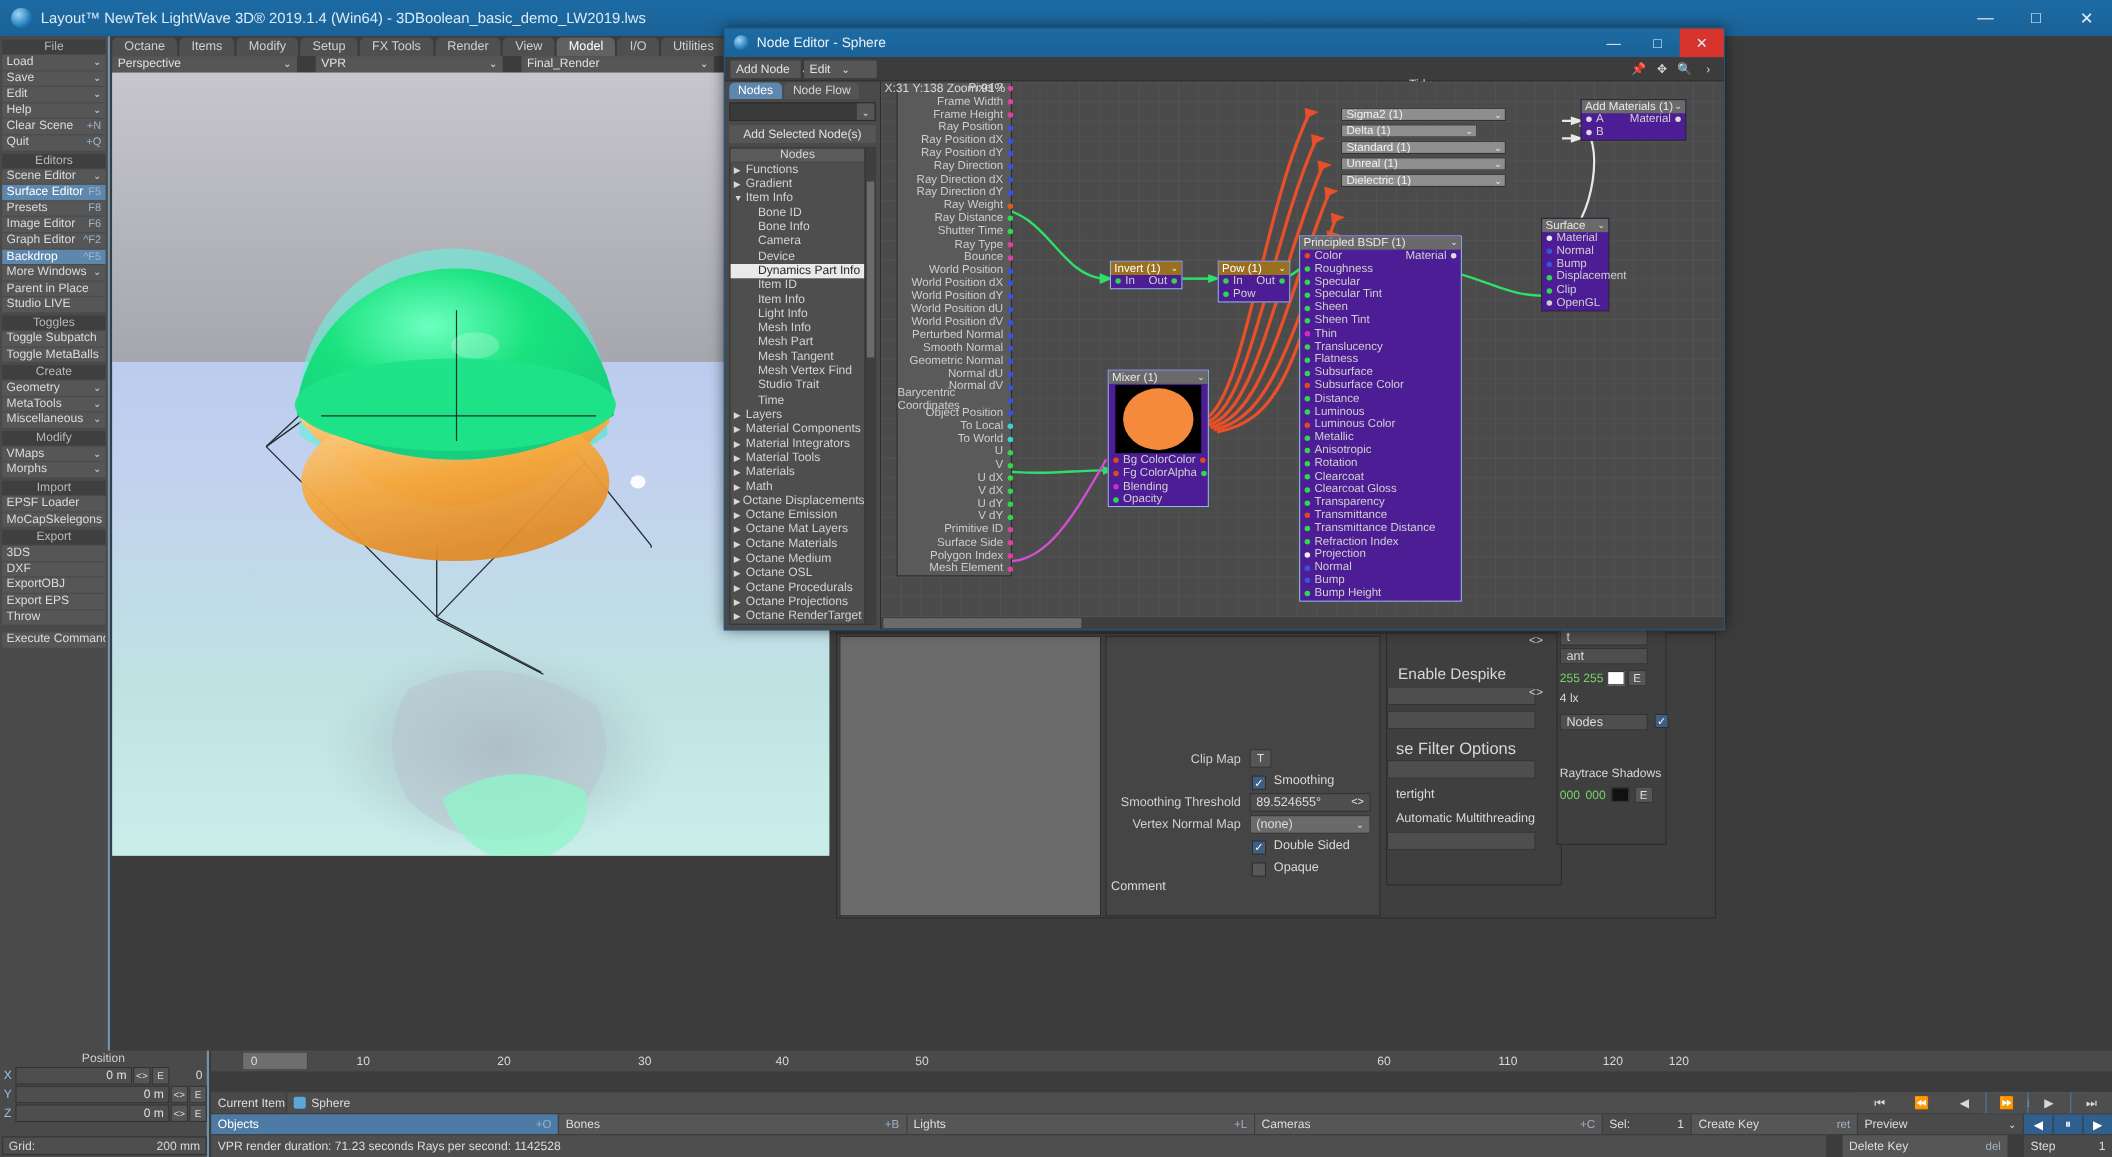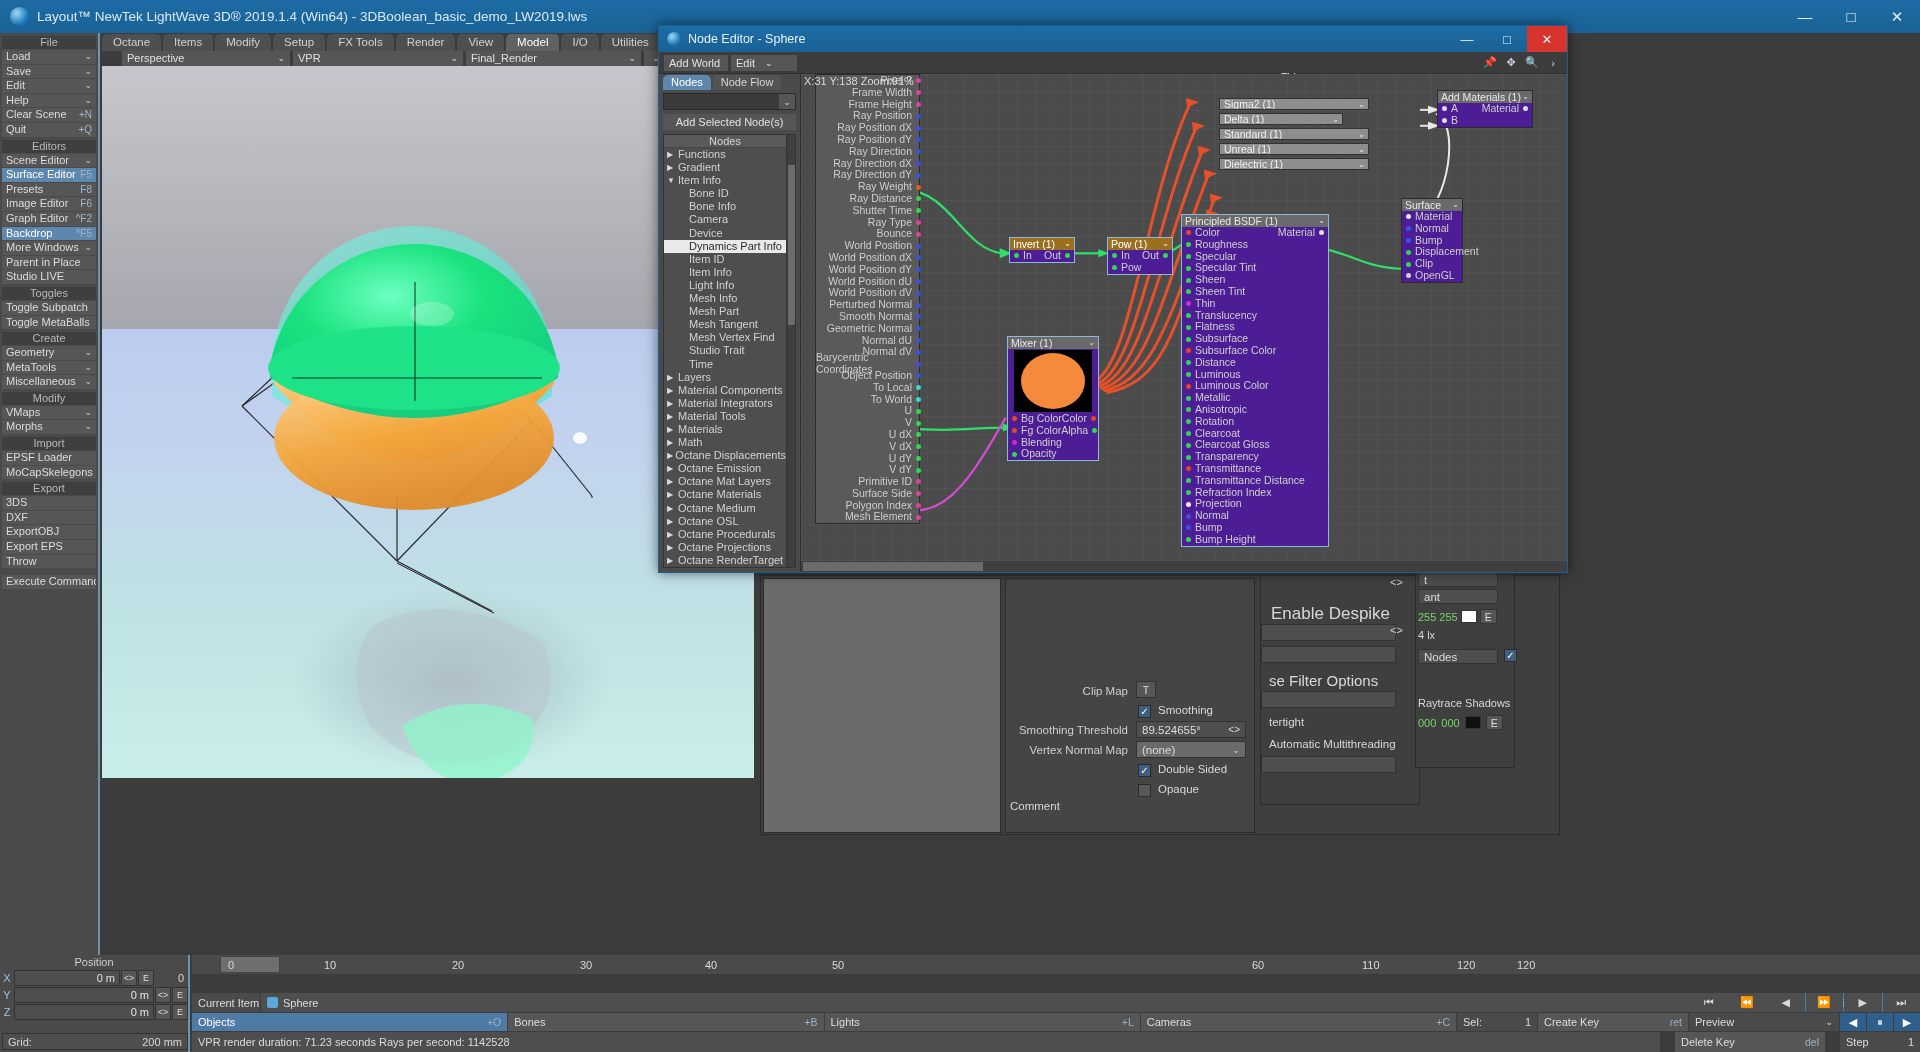--- a/index.html
+++ b/index.html
@@ -55,21 +55,21 @@
   .tab{
     height:17px; line-height:17px; padding:0 11px; font-size:11.5px;
     color:#d0d0d0; background:#4f4f4f; margin-right:2px;
     border-radius:5px 5px 0 0; white-space:nowrap;
   }
   .tab.active{ background:#616161; color:#fff;}
 
   
   .vp-head{
     position:absolute; left:102px; top:51px; width:652px; height:15px;
-    display:flex; gap:3px;margin-left:20px;
+    display:flex; gap:17px;
   }
   .vp-sel{
     background:#565656; height:15px; line-height:15px; font-size:11px;
     padding:0 5px; color:#e0e0e0; display:flex; align-items:center;
     position:relative;
   }
   .vp-sel .cv{ margin-left:auto; font-size:9px; padding-left:6px;}
 
   
   .viewport{
@@ -437,21 +437,21 @@
       <path d="M300 660 Q360 620 430 652 Q440 700 380 718 Q320 718 300 660 Z" fill="#8df5c8" opacity="0.75"></path>
       <line x1="295" y1="497" x2="392" y2="547" stroke="#14161a" stroke-width="1"></line>
     </svg>
   </div>
 
   <div class="bgpanel" style="left:760px;top:575px;width:800px;height:260px;"></div>
   <div class="bgpanel" style="left:763px;top:578px;width:238px;height:255px;background:#6b6b6b;"></div>
   <div class="bgpanel" style="left:1005px;top:578px;width:250px;height:255px;background:#454545;"></div>
 
   <div style="position:absolute;left:1260px;top:575px;width:160px;height:230px;background:#3f3f3f;border:1px solid #2c2c2c;">
-    <div style="position:absolute;left:10px;top:28px;font-size:17px;">Enable Despike</div>
+    <div style="position:absolute;left:10px;top:28px;font-size:14px;">Enable Despike</div>
     <div class="fieldbox" style="position:absolute;left:0px;top:48px;width:135px;"></div>
     <div class="fieldbox" style="position:absolute;left:0px;top:70px;width:135px;"></div>
     <div style="position:absolute;left:8px;top:96px;font-size:15px;">se Filter Options</div>
     <div class="fieldbox" style="position:absolute;left:0px;top:115px;width:135px;"></div>
     <div style="position:absolute;left:8px;top:140px;font-size:11.5px;">tertight</div>
     <div style="position:absolute;left:8px;top:162px;font-size:11.5px;">Automatic Multithreading</div>
     <div class="fieldbox" style="position:absolute;left:0px;top:180px;width:135px;"></div>
   </div>
 
   <div style="position:absolute;left:1395px;top:566px;width:120px;height:10px;"></div>
@@ -514,21 +514,21 @@
       <div class="ne-ttxt">Node Editor - Sphere</div>
       <div class="ne-tbtns">
         <div class="ne-tb">―</div>
         <div class="ne-tb">□</div>
         <div class="ne-tb close">✕</div>
       </div>
     </div>
 
     <div class="ne-tools">
       <div class="ne-dd" style="width:64px">
-        <span>Add World</span>
+        <span>Add Node</span>
         <span class="cv">⌄</span>
       </div>
       <div class="ne-dd" style="width:66px">
         <span>Edit</span>
         <span class="cv">⌄</span>
       </div>
       <div class="ne-btn">Undo</div>
       <div class="ne-btn">Redo</div>
       <div class="ne-btn">Purge</div>
       <div class="ne-spacer"></div>

